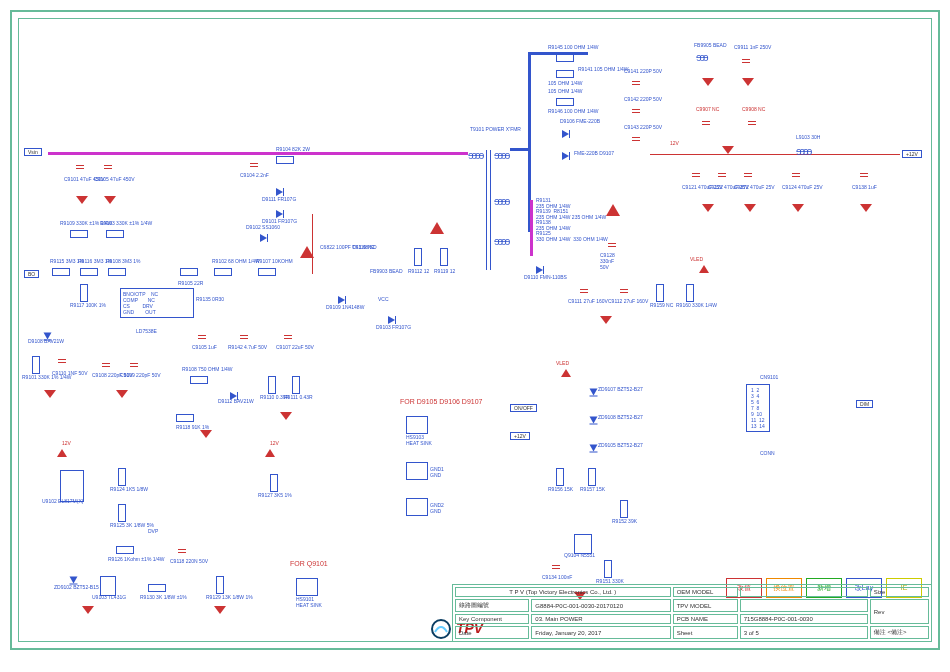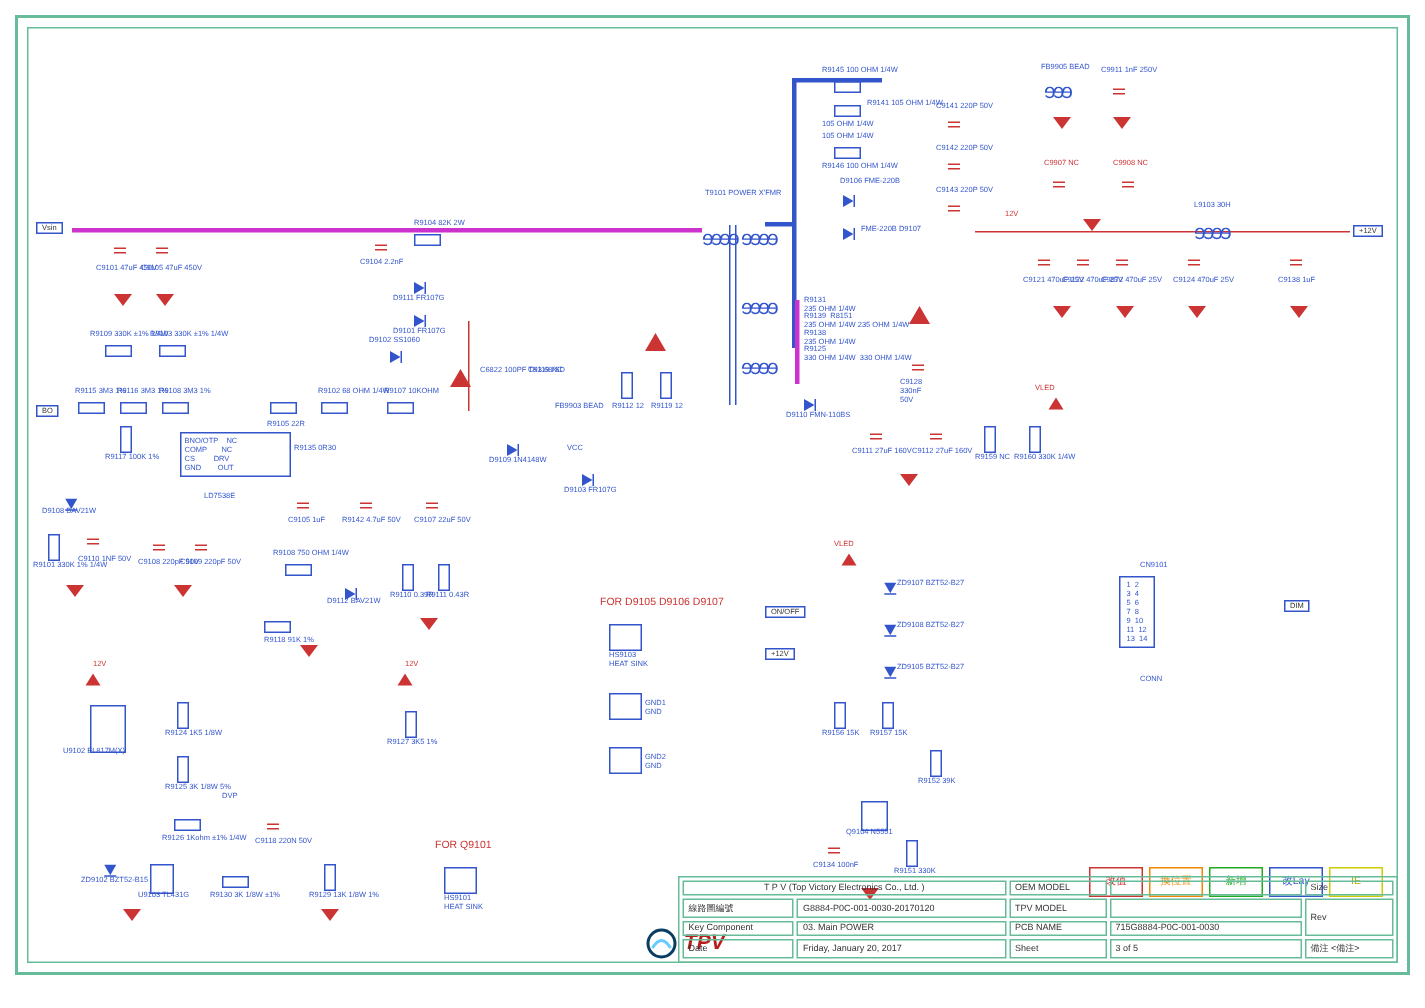--- a/index.html
+++ b/index.html
@@ -19,21 +19,21 @@
   .cap{position:absolute;width:8px;height:10px}
   .cap::before,.cap::after{content:"";position:absolute;left:0;right:0;height:1px;background:#c33}
   .cap::before{top:3px}.cap::after{top:6px}
   .res{position:absolute;width:16px;height:6px;border:1px solid #35c;background:transparent}
   .resv{position:absolute;width:6px;height:16px;border:1px solid #35c}
   .gnd{position:absolute;width:0;height:0;border-left:6px solid transparent;border-right:6px solid transparent;border-top:8px solid #c33}
   .arrow{position:absolute;width:0;height:0;border-top:5px solid transparent;border-bottom:5px solid transparent;border-left:8px solid #c33}
   .diode{position:absolute;width:0;height:0;border-top:4px solid transparent;border-bottom:4px solid transparent;border-left:7px solid #35c}
   .diode::after{content:"";position:absolute;left:0;top:-4px;width:1px;height:8px;background:#35c}
   .warn{position:absolute;width:0;height:0;border-left:7px solid transparent;border-right:7px solid transparent;border-bottom:12px solid transparent;border-bottom-color:#c33}
-  .coil{position:absolute;font-size:14px;color:#35c;letter-spacing:-2px}
+  .coil{position:absolute;font-size:10px;color:#35c;letter-spacing:-2px}
   .icbox{position:absolute;border:1px solid #35c;background:#fff;padding:2px;font-size:5px;color:#35c}
   .connbox{position:absolute;border:1px solid #35c;font-size:5px;color:#35c;background:#fff;padding:2px 4px}
   .heatsink{position:absolute;border:1px solid #35c;width:20px;height:16px}
   .port{position:absolute;border:1px solid #35c;background:#fff;font-size:5px;padding:0 3px}
   
   .legend{position:absolute;right:28px;bottom:74px;display:flex;gap:4px}
   .legend div{border:1px solid;width:34px;height:18px;font-size:7px;line-height:18px;text-align:center}
   .titleblock{position:absolute;right:18px;bottom:30px;width:480px;border:1px solid #6b9;font-size:6px}
   .titleblock td{border:1px solid #6b9;padding:1px 3px;vertical-align:middle}
   .logo{position:absolute;left:430px;bottom:32px;font-size:14px;font-style:italic;color:#b91c1c;font-weight:bold}

